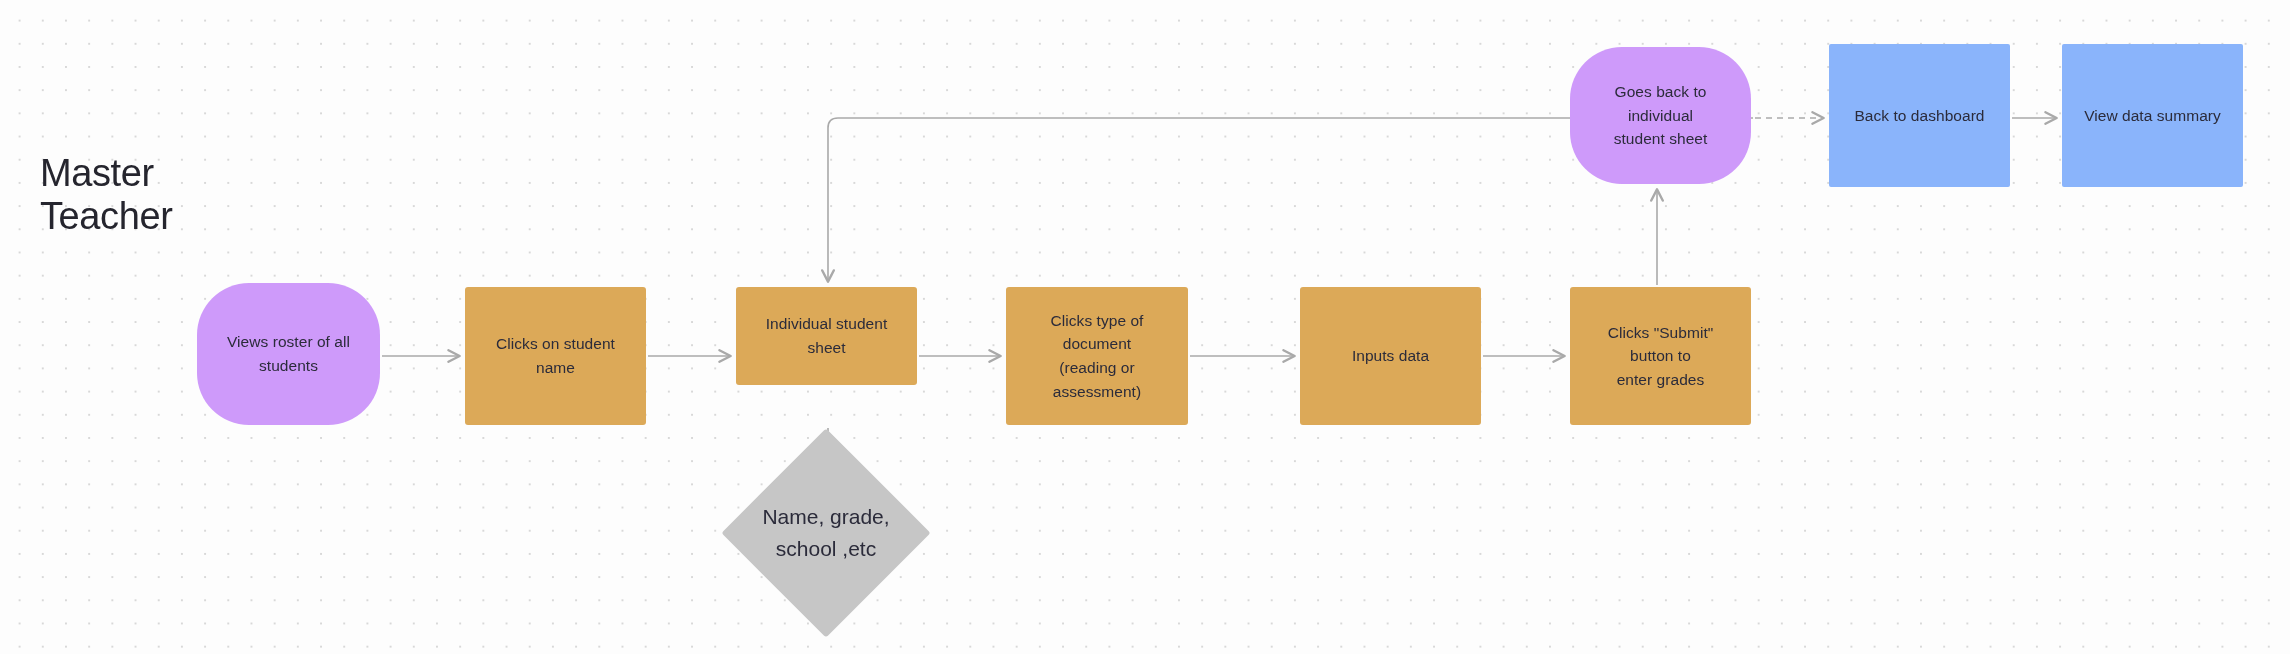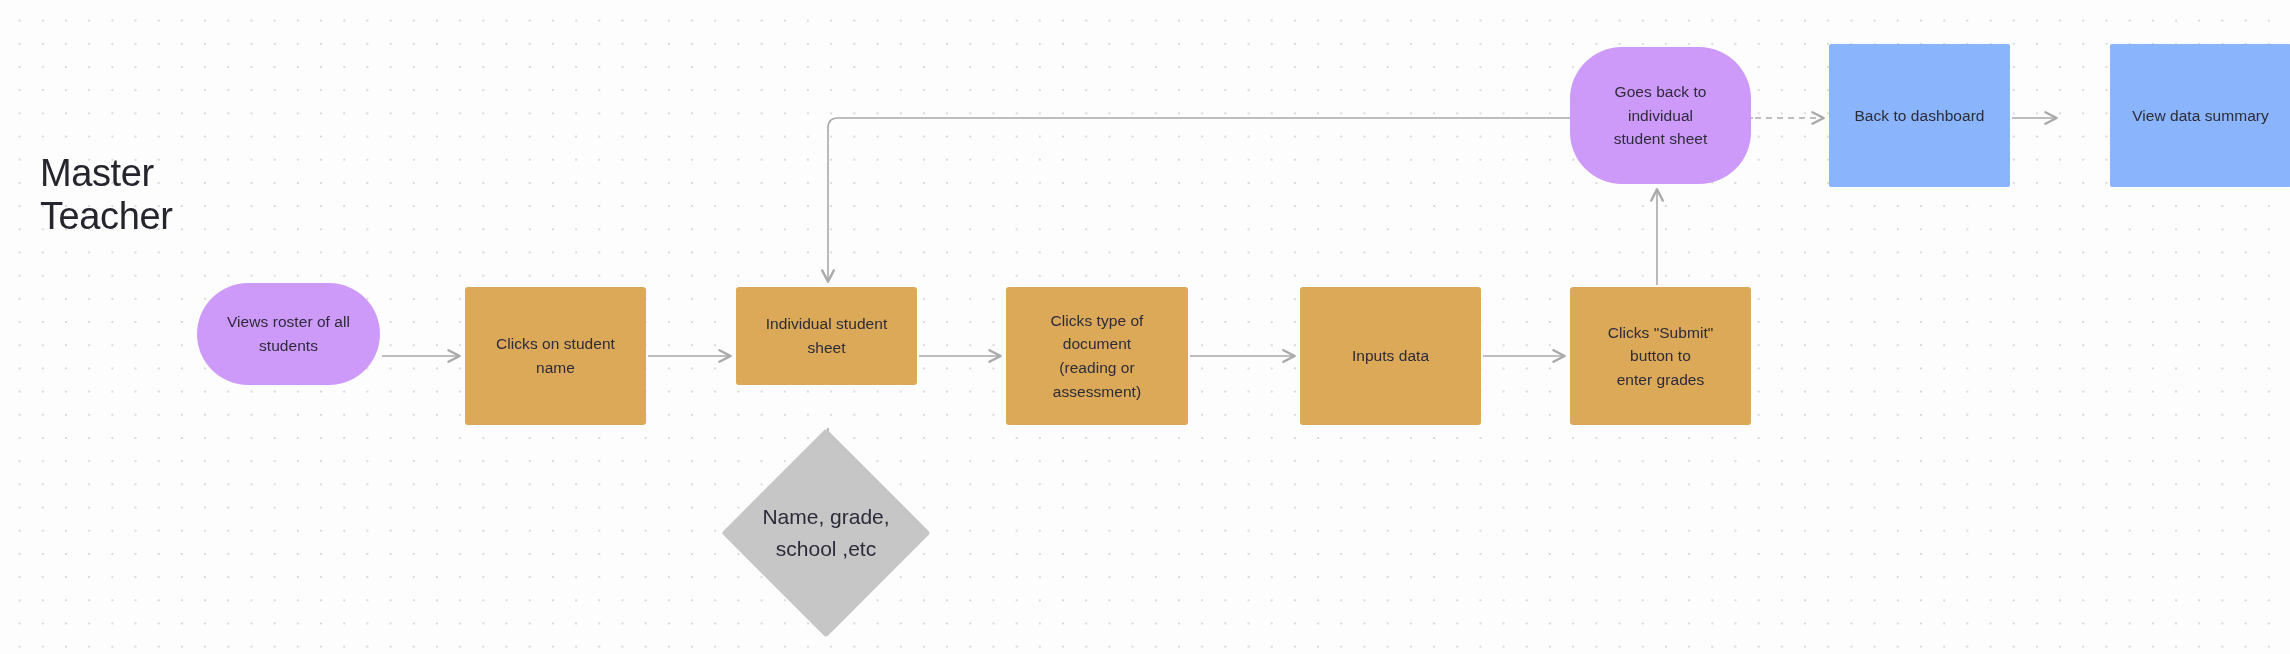--- a/index.html
+++ b/index.html
@@ -101,21 +101,21 @@
       <line x1="1190" y1="356" x2="1294" y2="356" marker-end="url(#arrowhead)"></line>
       <line x1="1483" y1="356" x2="1564" y2="356" marker-end="url(#arrowhead)"></line>
       <line x1="1657" y1="285" x2="1657" y2="190" marker-end="url(#arrowhead)"></line>
       <line x1="2012" y1="118" x2="2056" y2="118" marker-end="url(#arrowhead)"></line>
       <line stroke-dasharray="6 5" x1="1755" y1="118" x2="1823" y2="118" marker-end="url(#arrowhead)"></line>
       <path d="M1753,118 L838,118 Q828,118 828,128 L828,281" marker-end="url(#arrowhead)"></path>
       <line x1="828" y1="428" x2="828" y2="452" marker-end="url(#arrowhead)"></line>
     </g>
   </svg>
 
-  <div class="node node-rounded-lg" style="left:197px;top:283px;width:183px;height:102px;background:#ce9afa;align-items:center;">
+  <div class="node node-rounded-lg" style="left:197px;top:283px;width:183px;height:142px;background:#ce9afa;align-items:center;">
     <span class="node-label">Views roster of all
 students</span>
   </div>
 
   <div class="node node-rect" style="left:465px;top:287px;width:181px;height:138px;background:#dca958;justify-content:flex-end;">
     <span class="node-label">Clicks on student name</span>
   </div>
 
   <div class="node node-rect" style="left:736px;top:287px;width:181px;height:98px;background:#dca958;align-items:center;">
     <span class="node-label">Individual student sheet</span>
@@ -137,21 +137,21 @@
 
   <div class="node node-rounded-lg" style="left:1570px;top:47px;width:181px;height:137px;background:#ce9afa;justify-content:center;">
     <span class="node-label">Goes back to individual
 student sheet</span>
   </div>
 
   <div class="node node-rect-blue" style="left:1829px;top:44px;width:181px;height:143px;background:#8ab4fb;">
     <span class="node-label">Back to dashboard</span>
   </div>
 
-  <div class="node node-rect-blue" style="left:2062px;top:44px;width:181px;height:143px;background:#8ab4fb;margin-left:48px;">
+  <div class="node node-rect-blue" style="left:2062px;top:44px;width:181px;height:143px;background:#8ab4fb;">
     <span class="node-label">View data summary</span>
   </div>
 
   <div class="diamond-wrap" style="left:752px;top:459px;width:148px;height:148px;">
     <div class="diamond-shape" style="background:#c6c6c6;"></div>
     <span class="diamond-text">Name, grade,
 school ,etc</span>
   </div>
 
 </div>

